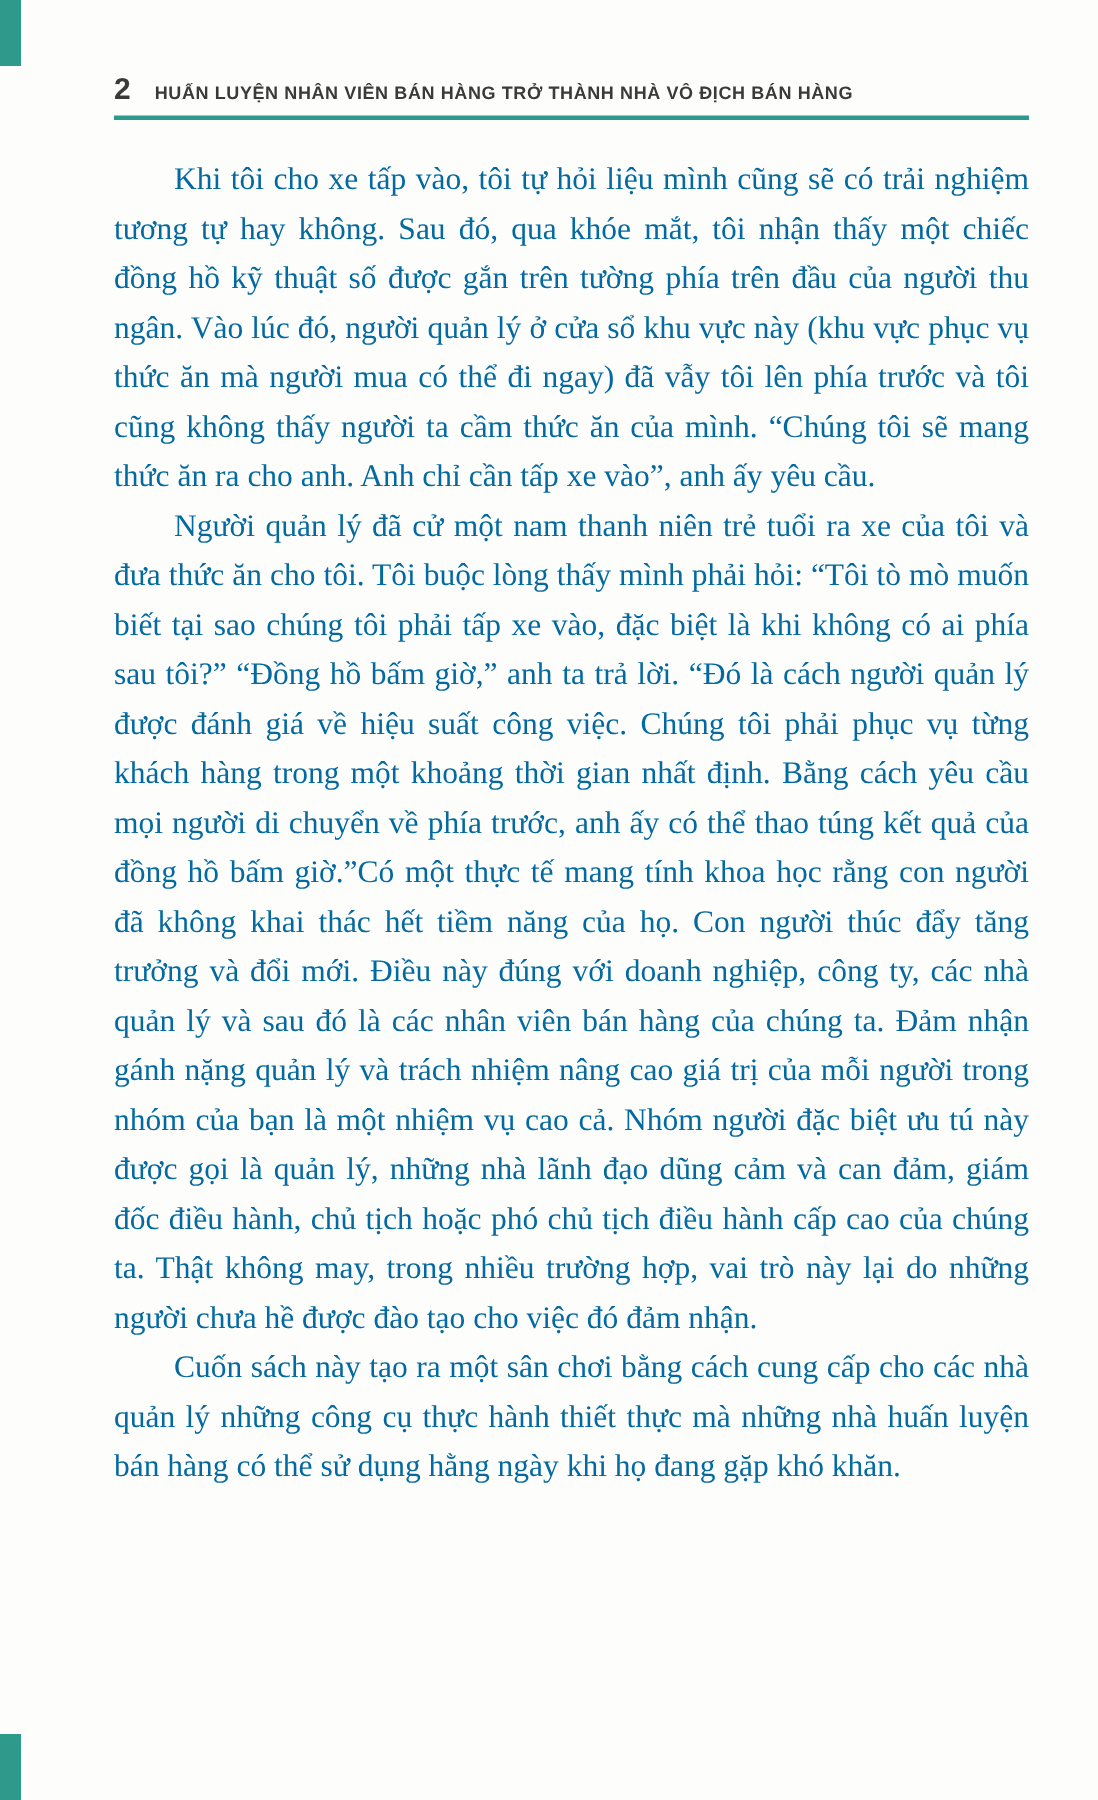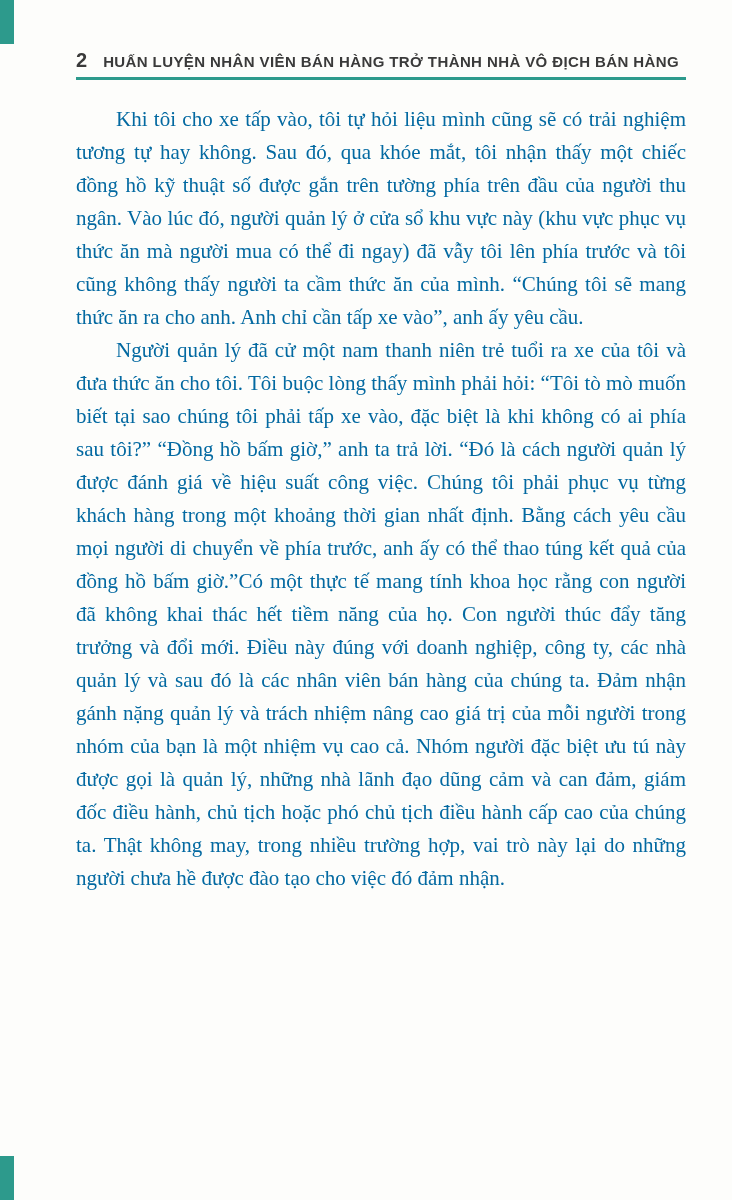--- a/index.html
+++ b/index.html
@@ -33,21 +33,21 @@
     gap: 16px;
     color: #3a3a3a;
     font-family: "Liberation Sans", sans-serif;
     white-space: nowrap;
   }
   .page-number {
     font-size: 20px;
     font-weight: 700;
   }
   .header-title {
-    font-size: 15px;
+    font-size: 12px;
     font-weight: 700;
     letter-spacing: 0.4px;
   }
   .header-rule {
     position: absolute;
     left: 76px;
     right: 46px;
     top: 77px;
     height: 2.5px;
     background: var(--accent);
@@ -78,15 +78,16 @@
   <header class="page-header">
     <span class="page-number">2</span>
     <span class="header-title">HUẤN LUYỆN NHÂN VIÊN BÁN HÀNG TRỞ THÀNH NHÀ VÔ ĐỊCH BÁN HÀNG</span>
   </header>
 
   <div class="header-rule"></div>
 
   <main class="body-text">
     <p class="para">Khi tôi cho xe tấp vào, tôi tự hỏi liệu mình cũng sẽ có trải nghiệm tương tự hay không. Sau đó, qua khóe mắt, tôi nhận thấy một chiếc đồng hồ kỹ thuật số được gắn trên tường phía trên đầu của người thu ngân. Vào lúc đó, người quản lý ở cửa sổ khu vực này (khu vực phục vụ thức ăn mà người mua có thể đi ngay) đã vẫy tôi lên phía trước và tôi cũng không thấy người ta cầm thức ăn của mình. “Chúng tôi sẽ mang thức ăn ra cho anh. Anh chỉ cần tấp xe vào”, anh ấy yêu cầu.</p>
     <p class="para">Người quản lý đã cử một nam thanh niên trẻ tuổi ra xe của tôi và đưa thức ăn cho tôi. Tôi buộc lòng thấy mình phải hỏi: “Tôi tò mò muốn biết tại sao chúng tôi phải tấp xe vào, đặc biệt là khi không có ai phía sau tôi?” “Đồng hồ bấm giờ,” anh ta trả lời. “Đó là cách người quản lý được đánh giá về hiệu suất công việc. Chúng tôi phải phục vụ từng khách hàng trong một khoảng thời gian nhất định. Bằng cách yêu cầu mọi người di chuyển về phía trước, anh ấy có thể thao túng kết quả của đồng hồ bấm giờ.”Có một thực tế mang tính khoa học rằng con người đã không khai thác hết tiềm năng của họ. Con người thúc đẩy tăng trưởng và đổi mới. Điều này đúng với doanh nghiệp, công ty, các nhà quản lý và sau đó là các nhân viên bán hàng của chúng ta. Đảm nhận gánh nặng quản lý và trách nhiệm nâng cao giá trị của mỗi người trong nhóm của bạn là một nhiệm vụ cao cả. Nhóm người đặc biệt ưu tú này được gọi là quản lý, những nhà lãnh đạo dũng cảm và can đảm, giám đốc điều hành, chủ tịch hoặc phó chủ tịch điều hành cấp cao của chúng ta. Thật không may, trong nhiều trường hợp, vai trò này lại do những người chưa hề được đào tạo cho việc đó đảm nhận.</p>
+    <p class="para">Cuốn sách này tạo ra một sân chơi bằng cách cung cấp cho các nhà quản lý những công cụ thực hành thiết thực mà những nhà huấn luyện bán hàng có thể sử dụng hằng ngày khi họ đang gặp khó khăn.</p>
   </main>
 
 </div>
 
 </body></html>

